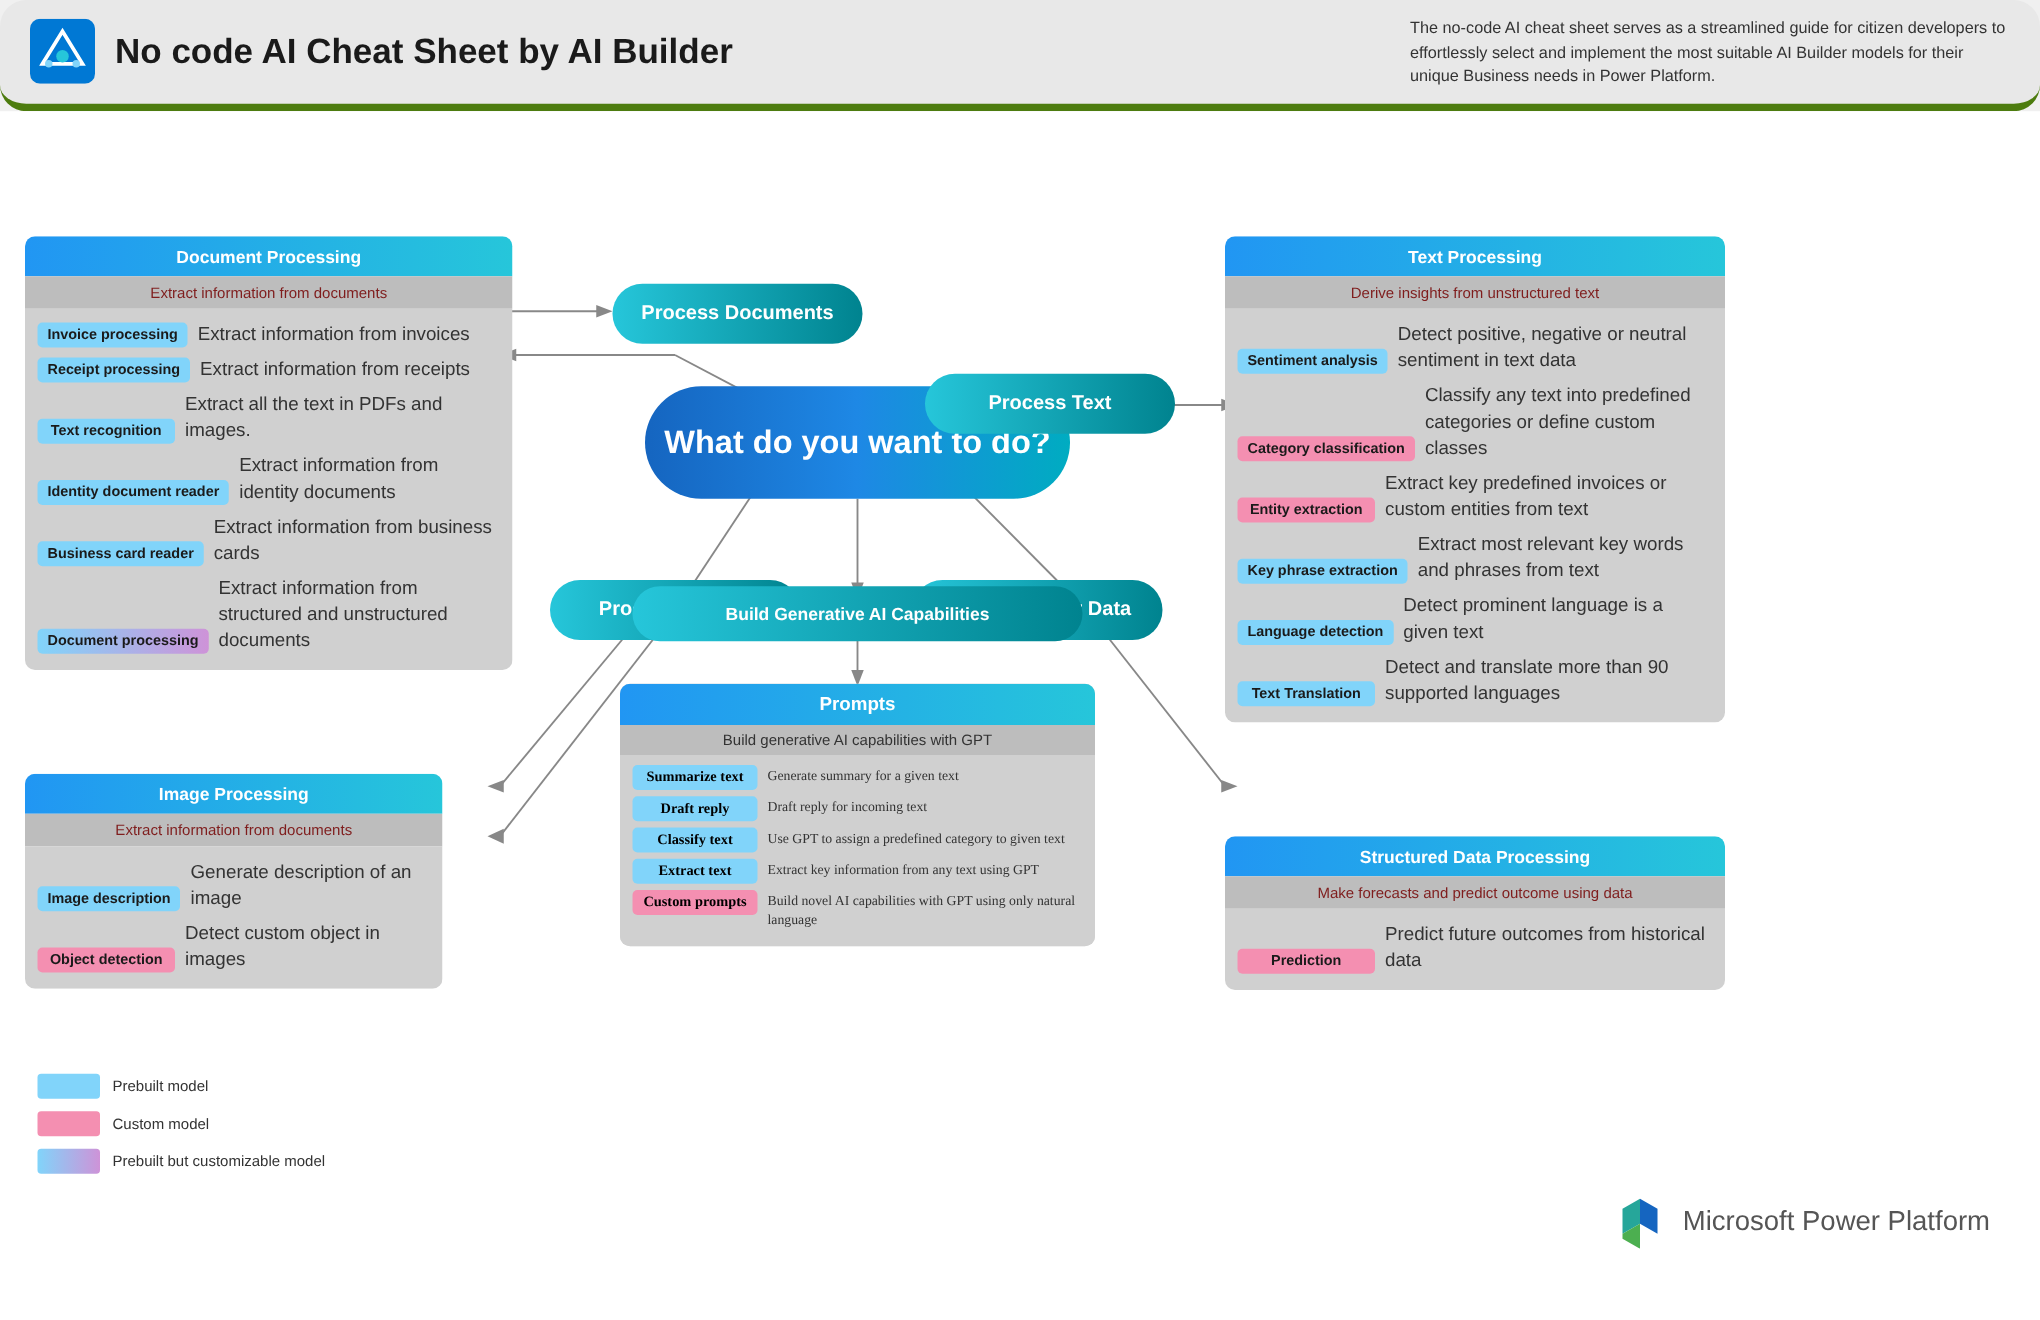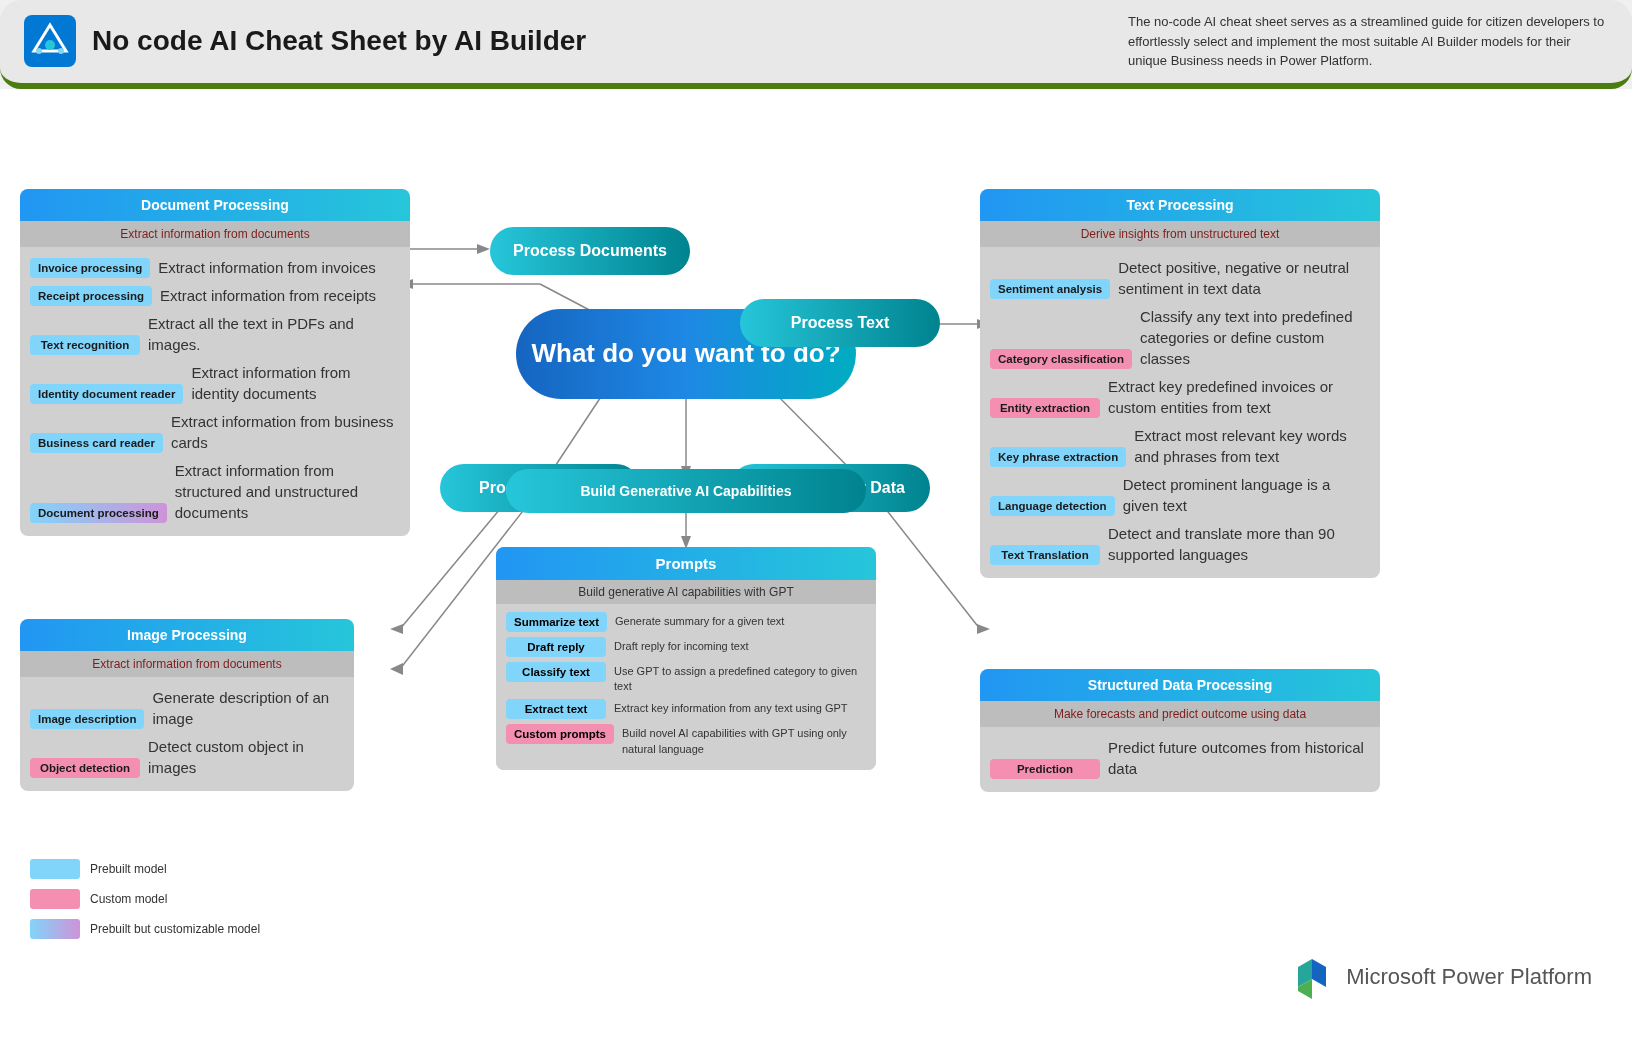--- a/index.html
+++ b/index.html
@@ -155,20 +155,21 @@
       text-align: center;
       font-size: 12px;
       color: #333;
     }
     .prompts-body { padding: 8px 10px; background: #d0d0d0; }
     .prompt-row {
       display: flex;
       align-items: flex-start;
       gap: 8px;
       margin-bottom: 5px;
+      font-family: Liberation Serif, serif;
     }
     .prompt-label {
       border-radius: 4px;
       padding: 4px 8px;
       font-size: 11.5px;
       font-weight: 600;
       min-width: 100px;
       text-align: center;
       flex-shrink: 0;
     }

